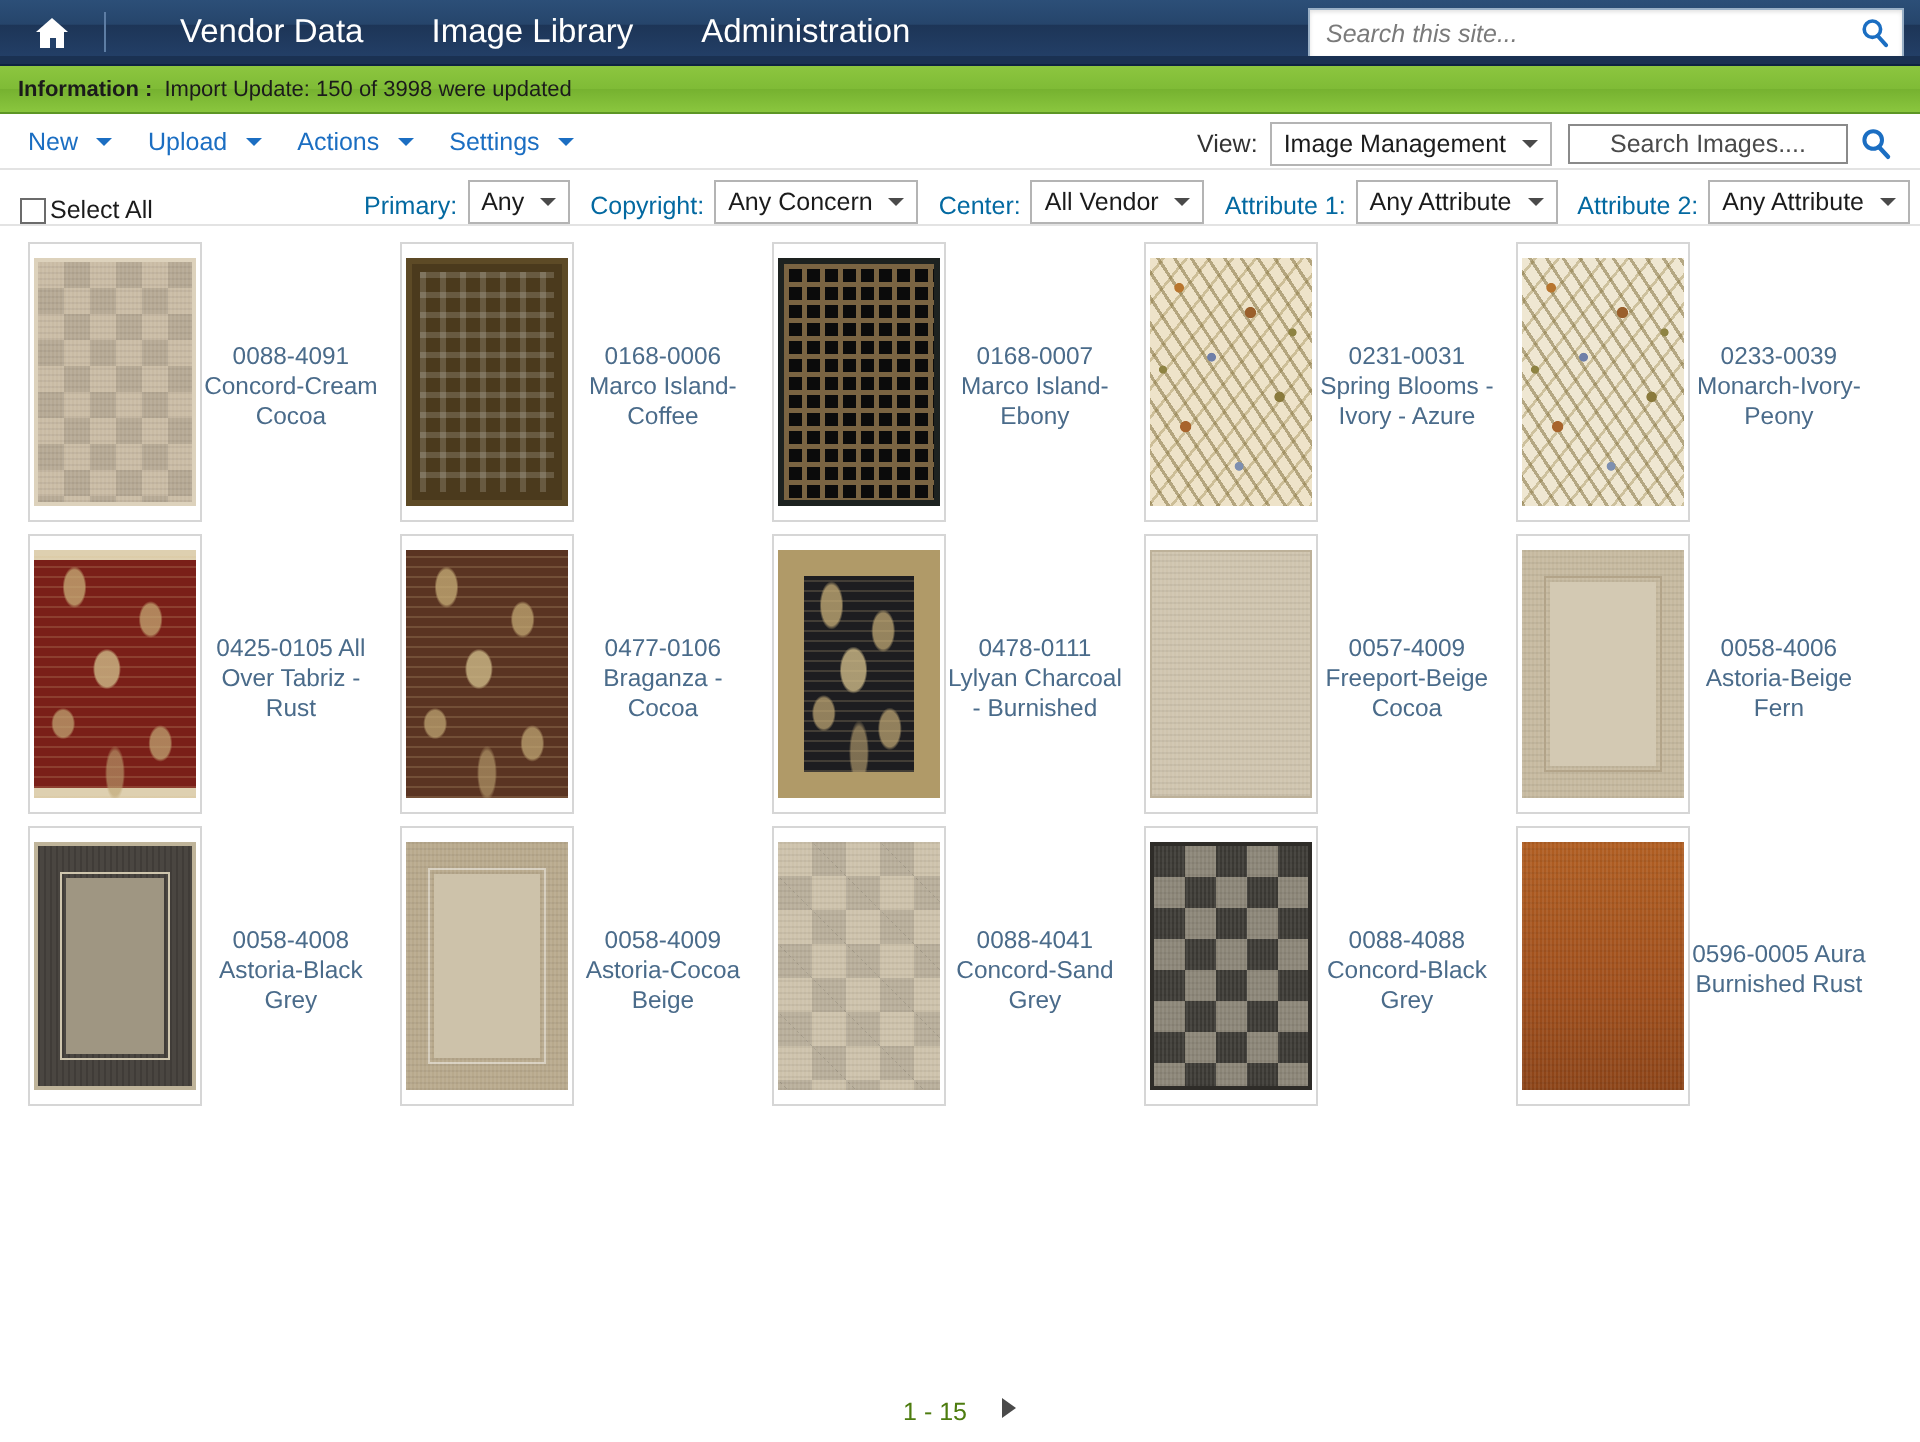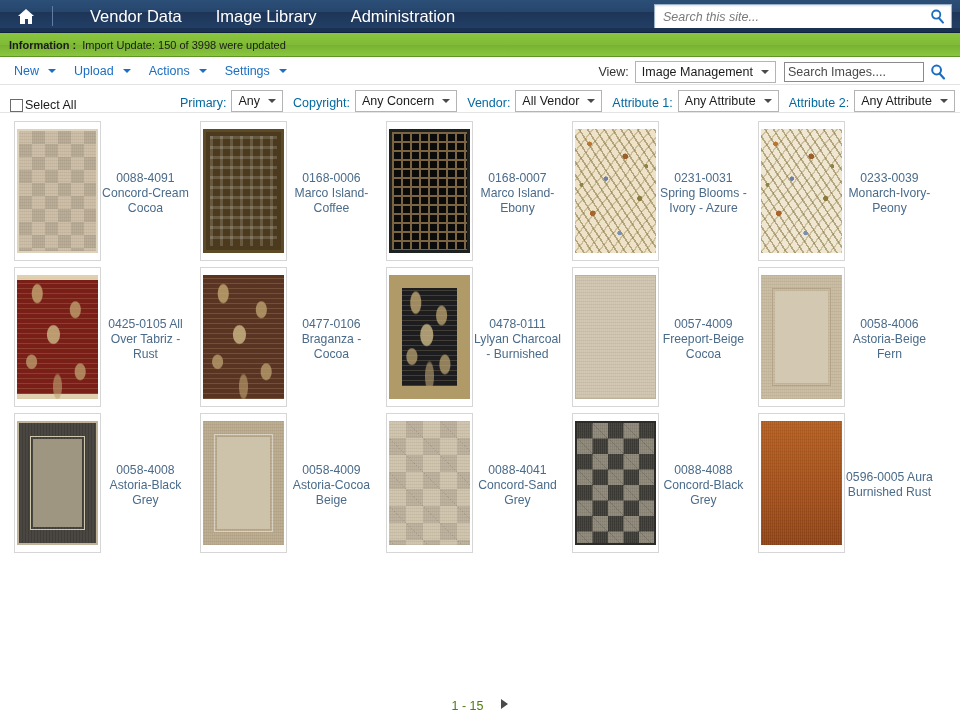--- a/index.html
+++ b/index.html
@@ -149,21 +149,21 @@
     color: #1b1b1b;
     cursor: pointer;
     white-space: nowrap;
   }
   .sel-box .caret-gray { margin-left: 8px; }
   #search-images {
     border: 1px solid #8a8a8a;
     height: 20px;
     width: 140px;
     font-size: 12.5px;
-    padding-left: 3px;
+    padding-left: 20px;
     color: #222;
     margin-left: 8px;
     font-family: "Liberation Sans", sans-serif;
   }
   #search-images::placeholder { color: #4a4a4a; opacity: 1; }
 
   
   #filterbar {
     height: 28px;
     border-bottom: 1px solid #e3e3e3;
@@ -374,21 +374,21 @@
       <span>Any</span>
       <span class="caret-gray"></span>
     </div>
 
     <span class="flabel">Copyright:</span>
     <div class="sel-box">
       <span>Any Concern</span>
       <span class="caret-gray"></span>
     </div>
 
-    <span class="flabel">Vendor:</span>
+    <span class="flabel">Center:</span>
     <div class="sel-box">
       <span>All Vendor</span>
       <span class="caret-gray"></span>
     </div>
 
     <span class="flabel">Attribute 1:</span>
     <div class="sel-box">
       <span>Any Attribute</span>
       <span class="caret-gray"></span>
     </div>

